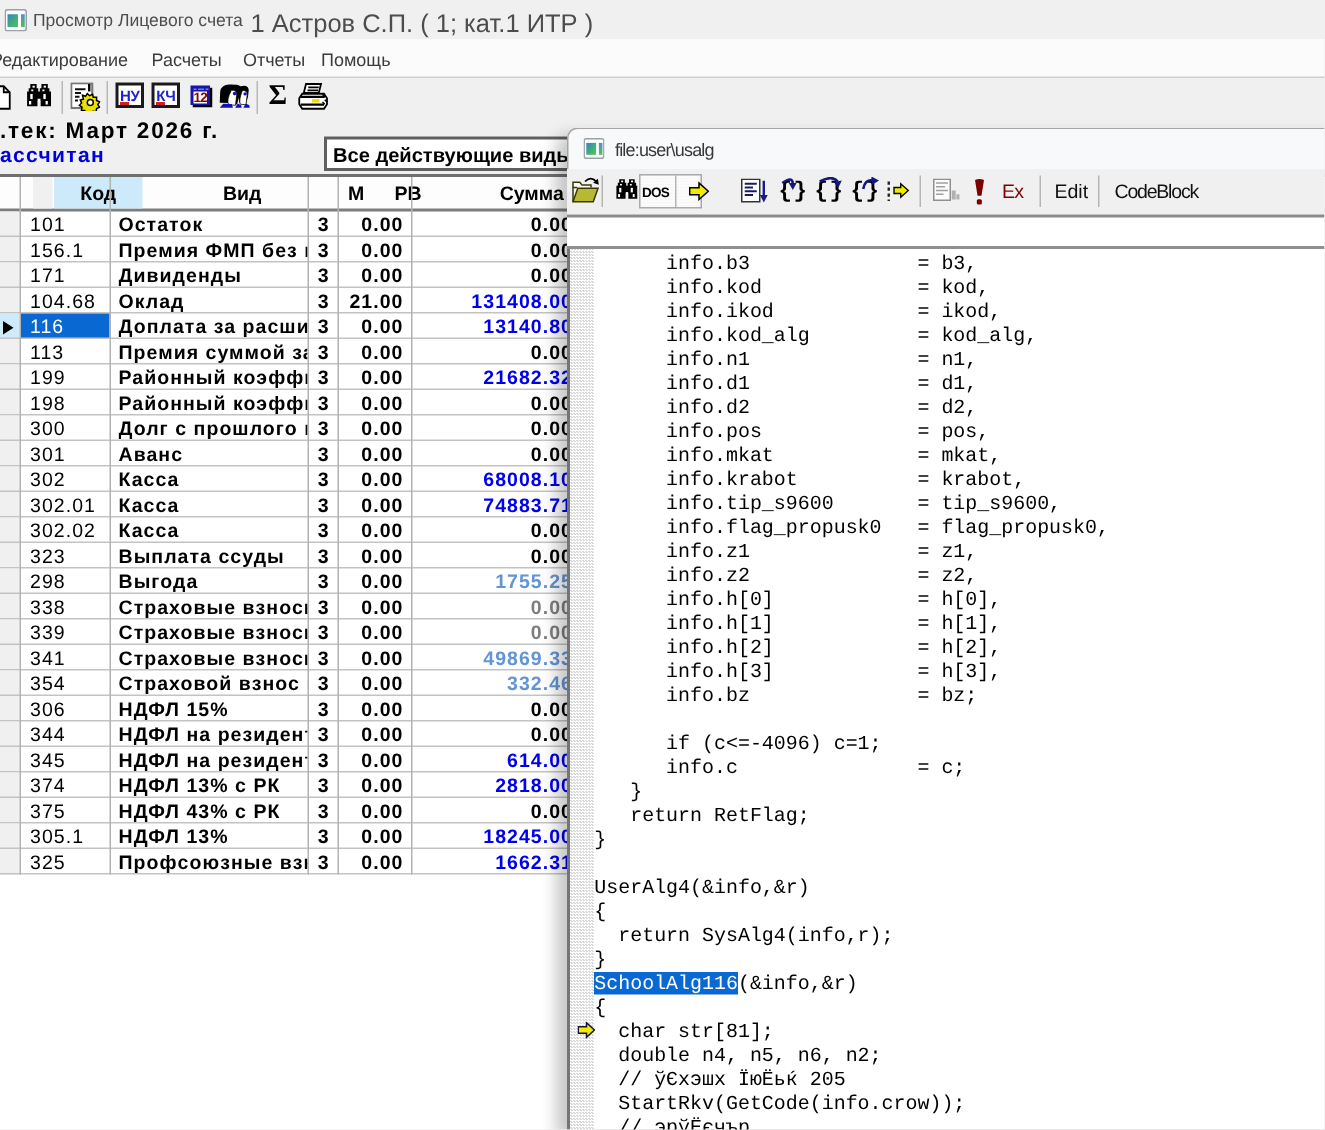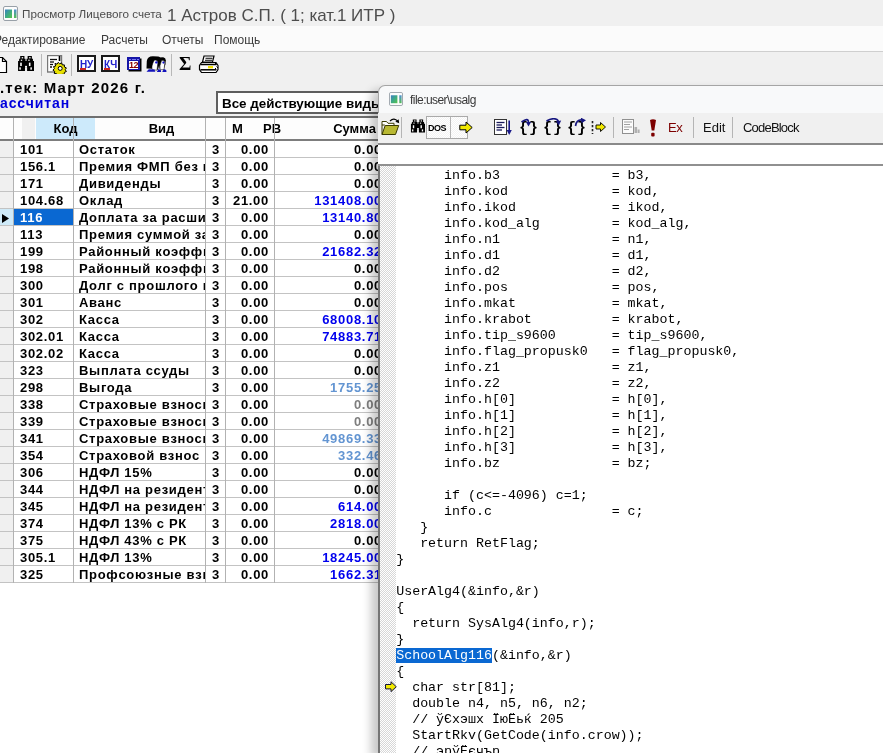--- a/index.html
+++ b/index.html
@@ -18,21 +18,21 @@
 #combotext{left:4px;top:3px;font-size:13.4px;font-weight:bold;color:#000;white-space:nowrap;}
 
 #table{left:0;top:116px;width:883px;height:635px;background:#fff;}
 #thead{left:0;top:0px;width:883px;height:21px;border-bottom:2px solid #7d7d7d;background:#fdfdfd;}
 #table{border-top:2px solid #6f6f6f;box-sizing:content-box;}
 .hc{position:absolute;top:0;height:21px;font-size:13px;font-weight:bold;color:#000;text-align:center;line-height:21px;margin-left:22px;}
 .vline{position:absolute;width:1px;background:#b2b2b2;}
 .row{position:absolute;left:0;width:883px;height:17px;}
 .rl{position:absolute;left:0;bottom:0;width:380px;height:1px;background:#c3c3c3;}
 .mk{position:absolute;left:0;top:0;width:13px;height:17px;background:#f0f0f0;}
-.c1{position:absolute;left:20px;top:0;font-size:13px;font-weight:bold;line-height:17px;color:#000;letter-spacing:0.7px;}
+.c1{position:absolute;left:20px;top:0;font-size:13px;font-weight:normal;line-height:17px;color:#000;letter-spacing:0.7px;}
 .c2{position:absolute;left:79px;top:0;width:126px;font-size:13px;font-weight:bold;line-height:17px;color:#000;white-space:nowrap;overflow:hidden;letter-spacing:0.7px;}
 .c3{position:absolute;left:206px;top:0;width:19px;text-align:center;font-size:13px;font-weight:bold;line-height:17px;color:#000;}
 .c4{position:absolute;left:221px;top:0;width:48px;text-align:right;font-size:13px;font-weight:bold;line-height:17px;color:#000;letter-spacing:0.7px;}
 .c5{position:absolute;left:275px;top:0;width:107px;text-align:right;font-size:13px;font-weight:bold;line-height:17px;color:#000;letter-spacing:0.7px;}
 .b{color:#0000ee}.pb{color:#6395d2}.pg{color:#7e7e7e}
 
 #ed{left:378px;top:85px;width:505px;height:668px;background:#f0f0f0;box-shadow:-7px 5px 10px rgba(0,0,0,0.22);border-radius:7px 0 0 0;padding-left:44px;}
 #edtitle{left:0;top:0;width:505px;height:28px;background:#f8f9fa;border-left:1px solid #a5a5a5;border-top:1px solid #a5a5a5;border-radius:7px 0 0 0;box-sizing:border-box;}
 #edtitletext{left:31px;top:7px;font-size:12px;letter-spacing:-0.55px;color:#383838;}
 #edtb{left:0;top:28px;width:505px;height:29px;background:#f0f0f0;}

